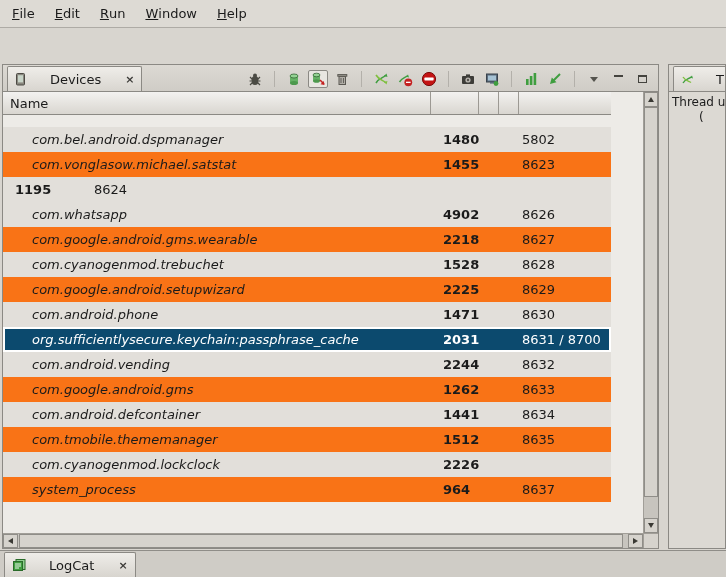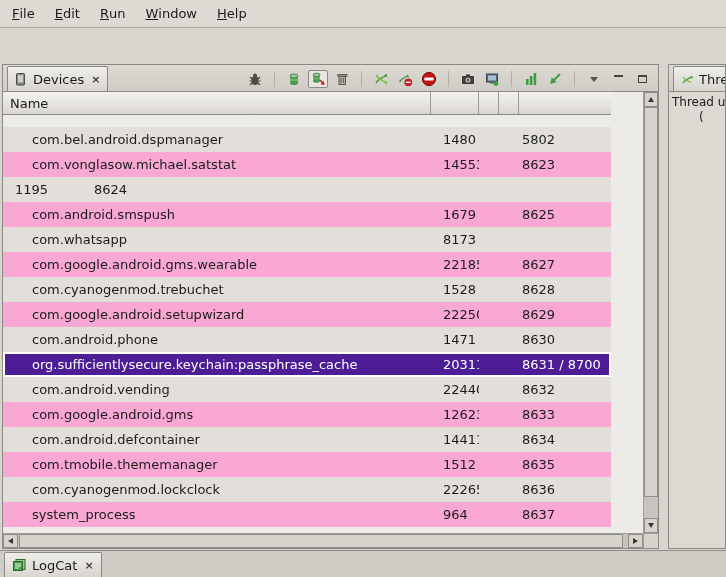--- a/index.html
+++ b/index.html
@@ -12,21 +12,21 @@
   .menubar{height:27px;display:flex;align-items:stretch;background:#dddad4;border-bottom:1px solid #aeaba5;padding-left:2px;}
   .menu-item{display:flex;align-items:center;padding:0 10px;cursor:default;}
   .menu-item u{text-decoration:underline;}
   .toolbar-strip{height:35px;background:#d8d5cf;}
 
   
   .devices-panel{position:absolute;left:2px;top:64px;width:657px;height:485px;border:1px solid #8b8984;background:#edebe7;display:flex;flex-direction:column;box-sizing:border-box;}
   .threads-panel{position:absolute;left:668px;top:64px;width:58px;height:485px;border:1px solid #8b8984;background:#dcd9d3;overflow:hidden;display:flex;flex-direction:column;box-sizing:border-box;}
 
   .tabbar{height:26px;background:linear-gradient(#dcd9d3,#cfccc6);display:flex;align-items:flex-end;border-bottom:1px solid #8b8984;flex:0 0 26px;}
-  .tab{height:25px;display:flex;align-items:center;gap:5px;padding:0 7px;white-space:nowrap;
+  .tab{height:25px;display:flex;align-items:center;gap:22px;padding:0 7px;white-space:nowrap;
        background:linear-gradient(#efede9,#d8d5cf);border:1px solid #8b8984;border-bottom:none;
        border-radius:2px 2px 0 0;margin-left:4px;font-size:13px;box-sizing:border-box;}
   .tab-close{font-size:11px;font-weight:bold;color:#3c3b38;margin-left:2px;cursor:default;}
   .tab-icon{display:flex;align-items:center;}
 
   
   .icon-row{margin-left:auto;display:flex;align-items:center;gap:4px;padding:0 6px 3px 0;}
   .tbi{width:20px;height:18px;display:flex;align-items:center;justify-content:center;box-sizing:border-box;}
   .tbi.pressed{background:#e8e6e1;border:1px solid #8b8984;border-radius:2px;}
   .tsep{width:1px;height:16px;background:#b3b0aa;margin:0 5px;}
@@ -41,25 +41,25 @@
   .th-pid{width:48px;}
   .th-x1{width:20px;}
   .th-x2{width:20px;}
   .th-port{flex:1;border-right:none;}
   .table-wrap{flex:1;display:flex;min-height:0;gap:32px;}
   .table-main{flex:1;display:flex;flex-direction:column;min-width:0;}
   .tbody{flex:1;background:#edebe7;overflow:hidden;}
   .tspacer{height:12px;background:#edebe7;}
   .trow{height:25px;display:flex;align-items:center;box-sizing:border-box;}
   .r-dark{background:#e2dfda;}
-  .r-light{background:#f9a8d4;}
-  .trow.selected{background:#4c1d95;color:#ffffff;border:2px solid #ffffff;}
+  .r-light{background:#f97316;}
+  .trow.selected{background:#0c4a6e;color:#ffffff;border:2px solid #ffffff;}
   .cell{overflow:hidden;white-space:nowrap;box-sizing:border-box;}
-  .c-name{width:428px;padding-left:29px;}
-  .c-pid{width:48px;padding-left:12px;}
+  .c-name{width:428px;padding-left:29px;font-style:italic;}
+  .c-pid{width:48px;padding-left:12px;font-weight:bold;}
   .c-x1{width:20px;}
   .c-x2{width:20px;}
   .c-port{flex:1;padding-left:3px;}
   .trow.selected .c-name{padding-left:27px;width:426px;}
 
   
   .vscroll{width:15px;flex:0 0 15px;display:flex;flex-direction:column;background:#cdcac4;border-left:1px solid #a19e98;box-sizing:border-box;}
   .sb{height:15px;flex:0 0 15px;background:#d6d3cd;border:1px solid #8f8d88;display:flex;align-items:center;justify-content:center;box-sizing:border-box;}
   .sbh{width:15px;height:100%;flex:0 0 15px;}
   .vtrack{flex:1;position:relative;background:#c7c4be;}
@@ -231,32 +231,26 @@
             <div class="cell c-x1"></div>
             <div class="cell c-x2"></div>
             <div class="cell c-port">8623</div>
           </div>
           <div class="trow r-dark">
             <div class="cell c-pid">1195</div>
             <div class="cell c-x1"></div>
             <div class="cell c-x2"></div>
             <div class="cell c-port">8624</div>
           </div>
-          <div class="trow r-light">
-            <div class="cell c-name">com.android.smspush</div>
-            <div class="cell c-pid">1679</div>
-            <div class="cell c-x1"></div>
-            <div class="cell c-x2"></div>
-            <div class="cell c-port">8625</div>
-          </div>
           <div class="trow r-dark">
             <div class="cell c-name">com.whatsapp</div>
-            <div class="cell c-pid">8173</div>
-            <div class="cell c-x1"></div>
-            <div class="cell c-x2"></div>
+            <div class="cell c-pid">4902</div>
+            <div class="cell c-x1"></div>
+            <div class="cell c-x2"></div>
+            <div class="cell c-port">8626</div>
           </div>
           <div class="trow r-light">
             <div class="cell c-name">com.google.android.gms.wearable</div>
             <div class="cell c-pid">22185</div>
             <div class="cell c-x1"></div>
             <div class="cell c-x2"></div>
             <div class="cell c-port">8627</div>
           </div>
           <div class="trow r-dark">
             <div class="cell c-name">com.cyanogenmod.trebuchet</div>
@@ -312,21 +306,20 @@
             <div class="cell c-pid">1512</div>
             <div class="cell c-x1"></div>
             <div class="cell c-x2"></div>
             <div class="cell c-port">8635</div>
           </div>
           <div class="trow r-dark">
             <div class="cell c-name">com.cyanogenmod.lockclock</div>
             <div class="cell c-pid">22265</div>
             <div class="cell c-x1"></div>
             <div class="cell c-x2"></div>
-            <div class="cell c-port">8636</div>
           </div>
           <div class="trow r-light">
             <div class="cell c-name">system_process</div>
             <div class="cell c-pid">964</div>
             <div class="cell c-x1"></div>
             <div class="cell c-x2"></div>
             <div class="cell c-port">8637</div>
           </div>
         </div>
     </div>

